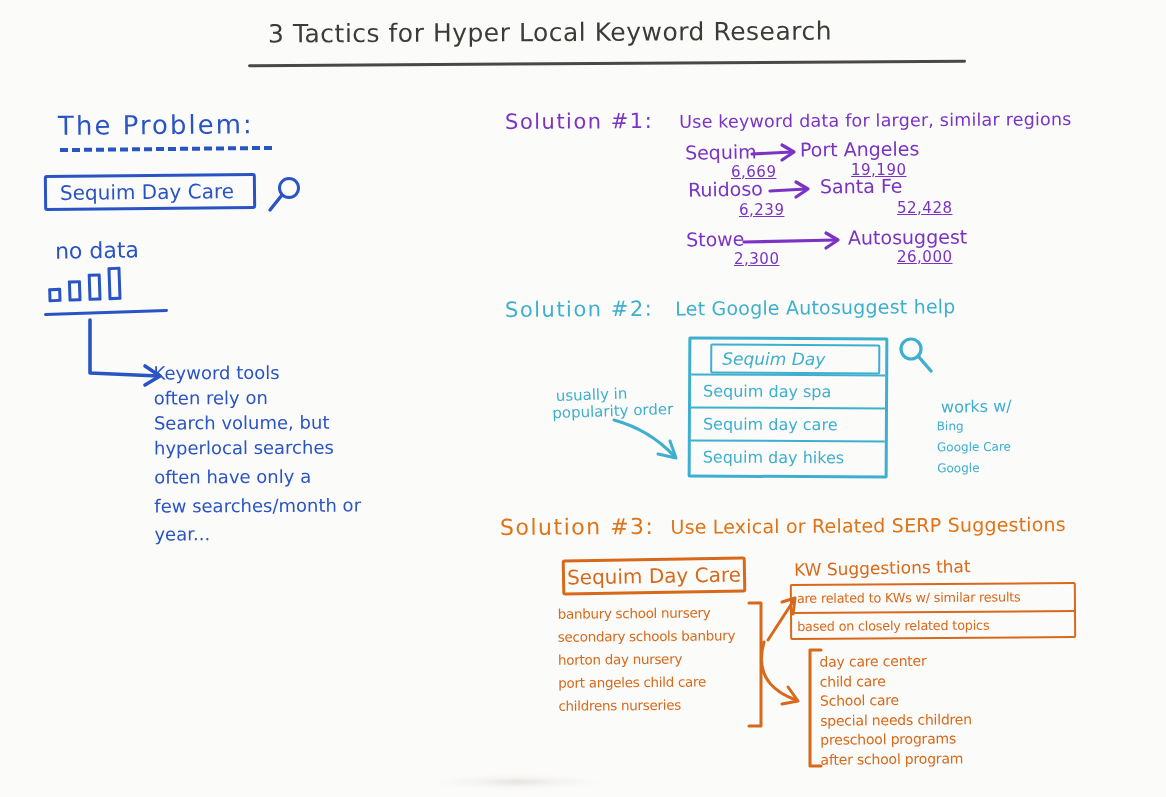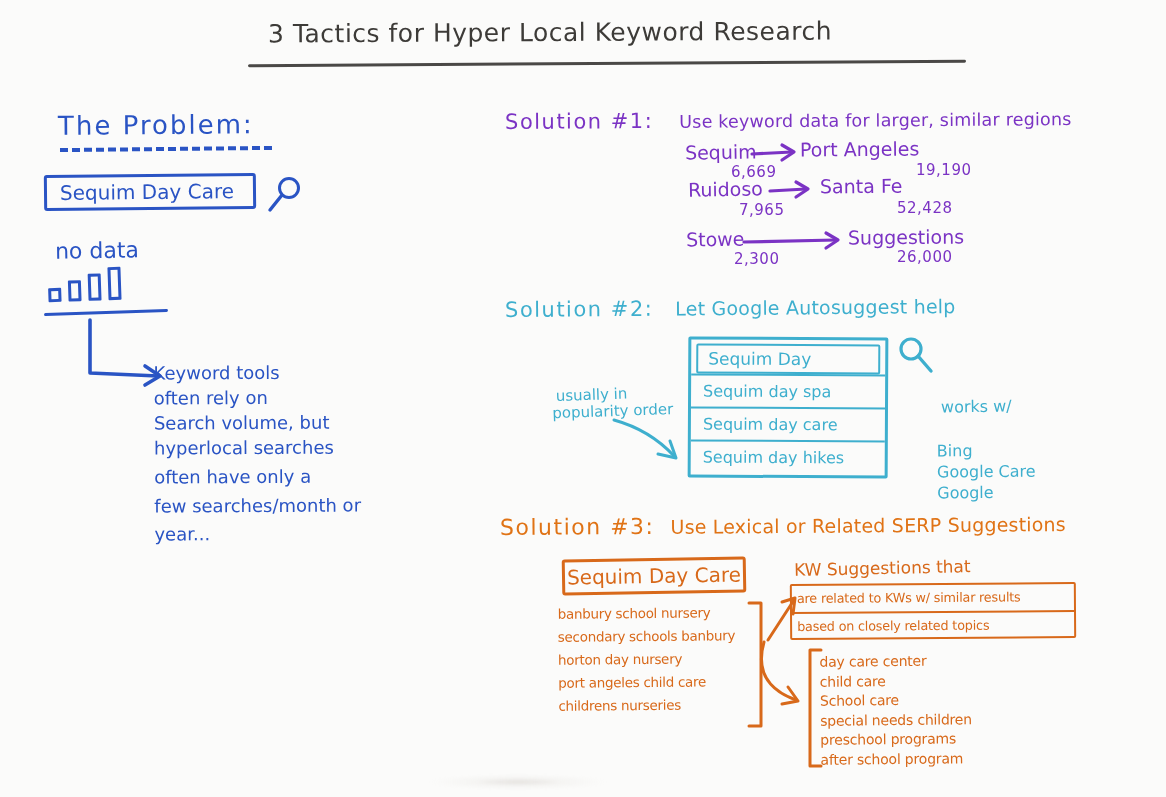--- a/index.html
+++ b/index.html
@@ -41,31 +41,31 @@
   .s1-head{left:505px;top:108px;transform:rotate(-.4deg);}
   .s1-head .sol-rest{margin-left:26px;}
   .s2-head{left:505px;top:296px;transform:rotate(-.5deg);}
   .s2-head .sol-rest{margin-left:22px;font-size:19px;}
   .s3-head{left:500px;top:513px;transform:rotate(-.4deg);}
   .s3-head .sol-label{font-size:22px;color:var(--orange2);}
   .s3-head .sol-rest{margin-left:16px;font-size:19px;color:var(--orange2);}
 
   
   .s1-city{font-size:19px;}
-  .s1-val{font-size:15px;letter-spacing:.5px;}
+  .s1-val{font-size:15px;letter-spacing:.5px;text-decoration:underline;}
 
   
   .sug-box{left:688px;top:337px;width:200px;height:141px;border:3px solid var(--teal);border-radius:2px;transform:rotate(.3deg);}
-  .sug-query{margin:4px 5px 0 5px;height:30px;border:2.5px solid var(--teal);border-radius:2px;}
+  .sug-query{margin:4px 5px 0 19px;height:30px;border:2.5px solid var(--teal);border-radius:2px;font-style:italic;}
   .sug-query span{display:block;font-size:17px;line-height:26px;padding-left:10px;color:var(--teal);}
   .sug-row{height:33px;border-top:2.5px solid var(--teal);font-size:16px;line-height:32px;padding-left:12px;color:var(--teal);}
   .sug-row:first-of-type{margin-top:5px;}
   .note-left{left:556px;top:386px;font-size:15px;line-height:17px;transform:rotate(-2deg);}
   .works-title{left:941px;top:397px;font-size:16px;transform:rotate(-1deg);}
-  .works-list{left:937px;top:440px;font-size:16px;line-height:21px;transform:rotate(-.5deg);}
+  .works-list{left:937px;top:416px;font-size:12px;line-height:21px;transform:rotate(-.5deg);}
 
   
   .s3-query{left:562px;top:558px;width:184px;height:36px;border:3.5px solid var(--orange);border-radius:3px;transform:rotate(-1deg);}
   .s3-query span{display:block;font-size:20px;line-height:30px;text-align:center;color:var(--orange);}
   .kw-title{left:794px;top:558px;font-size:17px;transform:rotate(-1.2deg);}
   .kw-boxes{left:790px;top:583px;width:286px;border:2.5px solid var(--orange);border-radius:2px;transform:rotate(-.4deg);}
   .kw-row{height:26px;line-height:25px;font-size:12.8px;letter-spacing:-.2px;padding-left:5px;color:var(--orange);overflow:hidden;}
   .kw-row + .kw-row{border-top:2.5px solid var(--orange);}
   .lex-list{left:558px;top:602px;font-size:13.5px;letter-spacing:-.3px;line-height:23px;transform:rotate(-.5deg);}
   .rel-list{left:820px;top:652px;font-size:14px;letter-spacing:-.2px;line-height:19.5px;transform:rotate(-.6deg);}
@@ -123,38 +123,38 @@
     <span class="sol-rest">Use keyword data for larger, similar regions</span>
   </div>
 
   <span class="abs purple s1-city" style="left:685px;top:141px;transform:rotate(-1deg)">Sequim</span>
   <span class="abs purple s1-val" style="left:731px;top:163px">6,669</span>
   <svg style="left:750px;top:143px;" width="52" height="20" viewBox="0 0 52 20">
     <line x1="2" y1="11" x2="42" y2="9" stroke="#7b33c4" stroke-width="3.2" stroke-linecap="round"></line>
     <polyline points="32,2 44,9 32,17" fill="none" stroke="#7b33c4" stroke-width="3.2" stroke-linecap="round" stroke-linejoin="round"></polyline>
   </svg>
   <span class="abs purple s1-city" style="left:800px;top:138px;transform:rotate(-.5deg)">Port Angeles</span>
-  <span class="abs purple s1-val" style="left:916px;top:161px">19,190</span>
+  <span class="abs purple s1-val" style="left:851px;top:161px">19,190</span>
 
   <span class="abs purple s1-city" style="left:688px;top:178px;transform:rotate(-1deg)">Ruidoso</span>
-  <span class="abs purple s1-val" style="left:739px;top:201px">7,965</span>
+  <span class="abs purple s1-val" style="left:739px;top:201px">6,239</span>
   <svg style="left:768px;top:180px;" width="48" height="20" viewBox="0 0 48 20">
     <line x1="2" y1="11" x2="38" y2="9" stroke="#7b33c4" stroke-width="3.2" stroke-linecap="round"></line>
     <polyline points="28,2 40,9 28,17" fill="none" stroke="#7b33c4" stroke-width="3.2" stroke-linecap="round" stroke-linejoin="round"></polyline>
   </svg>
   <span class="abs purple s1-city" style="left:820px;top:175px;transform:rotate(-.5deg)">Santa Fe</span>
   <span class="abs purple s1-val" style="left:897px;top:199px">52,428</span>
 
   <span class="abs purple s1-city" style="left:686px;top:228px;transform:rotate(-1deg)">Stowe</span>
   <span class="abs purple s1-val" style="left:734px;top:250px">2,300</span>
   <svg style="left:742px;top:231px;" width="104" height="20" viewBox="0 0 104 20">
     <line x1="2" y1="11" x2="94" y2="9" stroke="#7b33c4" stroke-width="3.2" stroke-linecap="round"></line>
     <polyline points="84,2 96,9 84,17" fill="none" stroke="#7b33c4" stroke-width="3.2" stroke-linecap="round" stroke-linejoin="round"></polyline>
   </svg>
-  <span class="abs purple s1-city" style="left:848px;top:226px;transform:rotate(-.5deg)">Suggestions</span>
+  <span class="abs purple s1-city" style="left:848px;top:226px;transform:rotate(-.5deg)">Autosuggest</span>
   <span class="abs purple s1-val" style="left:897px;top:248px">26,000</span>
 
   <div class="abs teal sol-head s2-head">
     <span class="sol-label">Solution #2:</span>
     <span class="sol-rest">Let Google Autosuggest help</span>
   </div>
 
   <div class="abs sug-box">
     <div class="sug-query">
       <span>Sequim Day</span>

